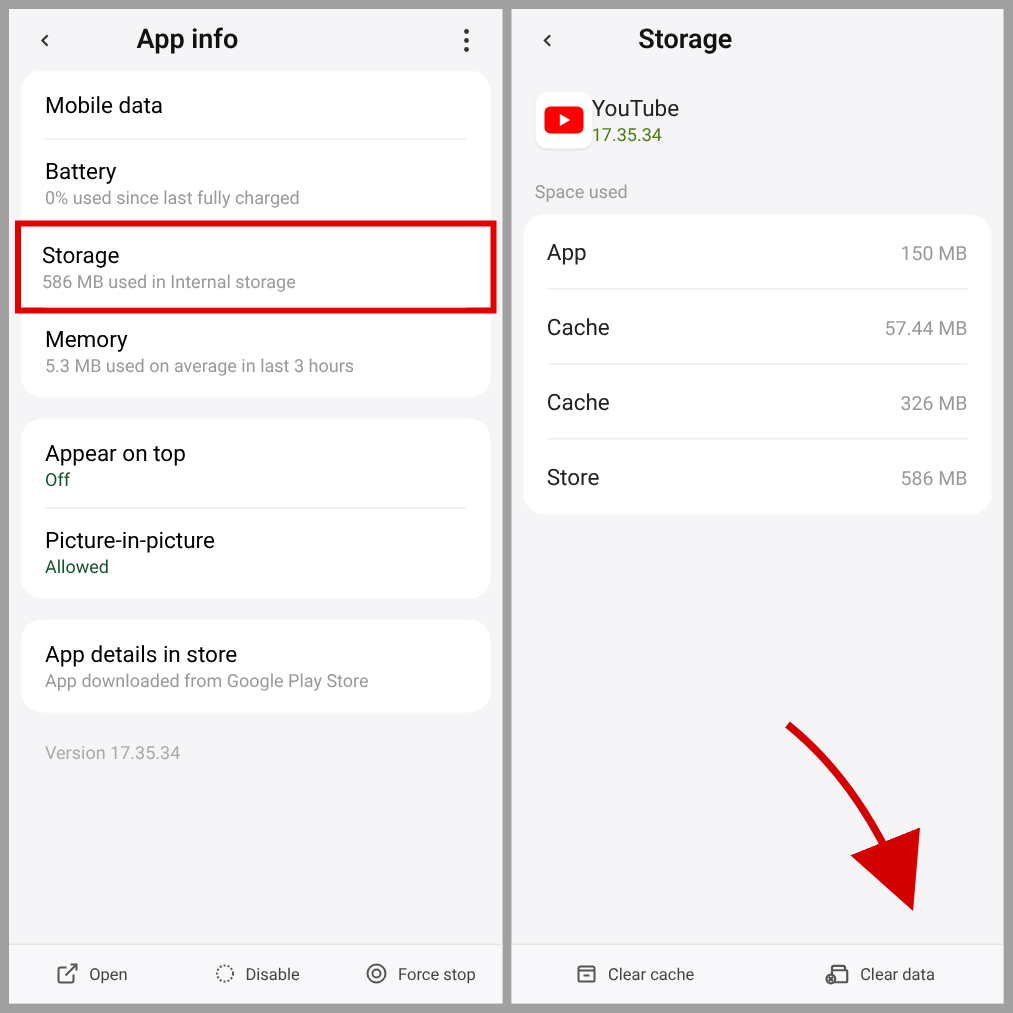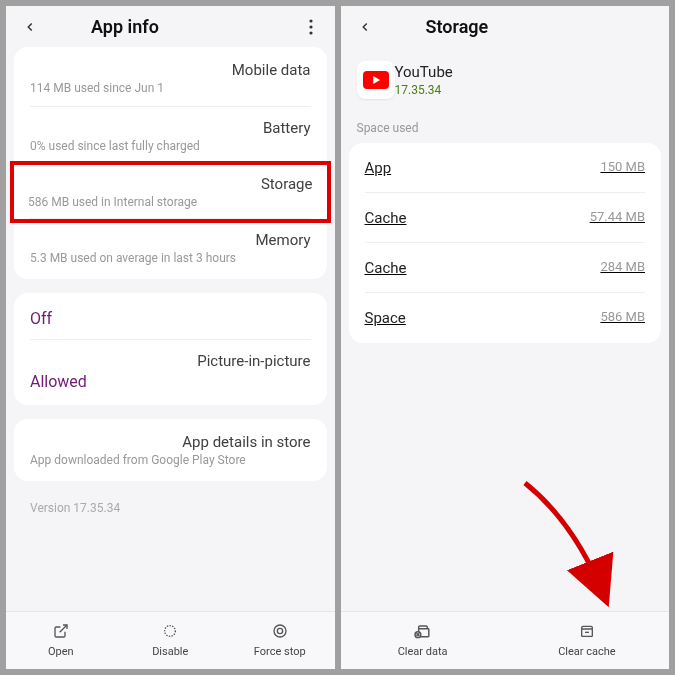--- a/index.html
+++ b/index.html
@@ -6,37 +6,37 @@
     body { width: 675px; height: 675px; background: #a0a0a0; display: flex; padding: 6px; gap: 6px; }
     .screen { flex: 1; background: #f5f5f7; display: flex; flex-direction: column; position: relative; overflow: hidden; }
     .header { display: flex; align-items: center; padding: 10px 14px; gap: 39px; }
     .header .back { width: 20px; height: 20px; display: flex; align-items: center; justify-content: center; margin-right: 12px; }
     .header .title { font-size: 18px; font-weight: 600; color: #111; flex: 1; }
     .header .menu { width: 20px; display: flex; align-items: center; justify-content: center; }
     .content { flex: 1; overflow: hidden; }
     .group { background: #fff; border-radius: 14px; margin: 0 8px 14px; padding: 2px 0; }
     .item { padding: 12px 16px; position: relative; }
     .item:not(:last-child)::after { content: ''; position: absolute; bottom: 0; left: 16px; right: 16px; height: 1px; background: #eee; }
-    .item-title { font-size: 15px; color: #404040; margin-bottom: 2px; text-align: right; }
+    .item-title { font-size: 15px; color: #000000; margin-bottom: 2px; }
     .item-sub { font-size: 12px; color: #999; }
-    .item-val { font-size: 16px; color: #701a75; margin-top: 2px; }
+    .item-val { font-size: 12px; color: #14532d; margin-top: 2px; }
     .version { font-size: 12px; color: #aaa; padding: 6px 24px 16px; }
     .highlight { border: 4px solid #e00000; margin: -4px; padding: 10px 14px; }
     .bottom-bar { display: flex; border-top: 1px solid #e5e5e5; background: #f8f8fa; }
-    .bottom-btn { flex: 1; display: flex; flex-direction: column; align-items: center; justify-content: center; padding: 10px 4px 11px; gap: 5px; }
+    .bottom-btn { flex: 1; display: flex; flex-direction: row; align-items: center; justify-content: center; padding: 10px 4px 11px; gap: 5px; }
     .bottom-btn .icon { width: 18px; height: 18px; display: flex; align-items: center; justify-content: center; color: #555; }
     .bottom-btn .label { font-size: 11px; color: #444; }
     .app-row { display: flex; align-items: center; gap: 0; padding: 14px 16px 18px; }
     .app-icon { width: 38px; height: 38px; background: #fff; border-radius: 8px; display: flex; align-items: center; justify-content: center; box-shadow: 0 1px 2px rgba(0,0,0,0.08); }
     .yt { width: 26px; height: 18px; background: #ff0000; border-radius: 4px; position: relative; }
     .yt::after { content: ''; position: absolute; top: 50%; left: 50%; transform: translate(-40%, -50%); width: 0; height: 0; border-left: 7px solid #fff; border-top: 4px solid transparent; border-bottom: 4px solid transparent; }
     .app-name { font-size: 15px; color: #222; }
     .app-ver { font-size: 12px; color: #4d7c0f; margin-top: 2px; }
     .section-label { font-size: 12px; color: #999; padding: 4px 16px 8px; }
-    .row { display: flex; justify-content: space-between; align-items: flex-start; padding: 16px 16px; position: relative; text-decoration: underline; }
+    .row { display: flex; justify-content: space-between; align-items: flex-end; padding: 16px 16px; position: relative; }
     .row:not(:last-child)::after { content: ''; position: absolute; bottom: 0; left: 16px; right: 16px; height: 1px; background: #eee; }
     .row-label { font-size: 15px; color: #222; }
     .row-val { font-size: 13px; color: #999; }
     .rows { background: #fff; border-radius: 14px; margin: 0 8px; }
     .arrow { position: absolute; right: 44px; bottom: 56px; pointer-events: none; }
     svg { display: block; }
   </style>
 </head>
 <body>
 
@@ -53,37 +53,37 @@
           <circle cx="2" cy="2" r="1.6" fill="#333"></circle>
           <circle cx="2" cy="8" r="1.6" fill="#333"></circle>
           <circle cx="2" cy="14" r="1.6" fill="#333"></circle>
         </svg>
     </div>
   </div>
   <div class="content">
     <div class="group">
       <div class="item">
         <div class="item-title">Mobile data</div>
-        <div class="item-sub">114 MB used since Jun 1</div>
       </div>
       <div class="item">
         <div class="item-title">Battery</div>
         <div class="item-sub">0% used since last fully charged</div>
       </div>
       <div class="item highlight">
         <div class="item-title">Storage</div>
         <div class="item-sub">586 MB used in Internal storage</div>
       </div>
       <div class="item">
         <div class="item-title">Memory</div>
         <div class="item-sub">5.3 MB used on average in last 3 hours</div>
       </div>
     </div>
     <div class="group">
       <div class="item">
+        <div class="item-title">Appear on top</div>
         <div class="item-val">Off</div>
       </div>
       <div class="item">
         <div class="item-title">Picture-in-picture</div>
         <div class="item-val">Allowed</div>
       </div>
     </div>
     <div class="group">
       <div class="item">
         <div class="item-title">App details in store</div>
@@ -147,50 +147,50 @@
       <div class="row">
         <div class="row-label">App</div>
         <div class="row-val">150 MB</div>
       </div>
       <div class="row">
         <div class="row-label">Cache</div>
         <div class="row-val">57.44 MB</div>
       </div>
       <div class="row">
         <div class="row-label">Cache</div>
-        <div class="row-val">284 MB</div>
-      </div>
-      <div class="row">
-        <div class="row-label">Space</div>
+        <div class="row-val">326 MB</div>
+      </div>
+      <div class="row">
+        <div class="row-label">Store</div>
         <div class="row-val">586 MB</div>
       </div>
     </div>
   </div>
   <div class="bottom-bar">
+    <div class="bottom-btn">
+      <div class="icon">
+        <svg width="16" height="16" viewBox="0 0 24 22" fill="none" stroke="#555" stroke-width="2">
+            <rect x="4" y="8" width="16" height="11" rx="1"></rect>
+            <path d="M4 8V6a2 2 0 0 1 2-2h12a2 2 0 0 1 2 2v2"></path>
+            <line x1="9" y1="13" x2="15" y2="13"></line>
+          </svg>
+      </div>
+      <div class="label">Clear cache</div>
+    </div>
     <div class="bottom-btn">
       <div class="icon">
         <svg width="18" height="16" viewBox="0 0 24 22" fill="none" stroke="#555" stroke-width="2">
             <rect x="6" y="8" width="14" height="11" rx="1"></rect>
             <path d="M6 8V6a2 2 0 0 1 2-2h8a2 2 0 0 1 2 2v2"></path>
             <circle cx="5" cy="16" r="4" fill="#f8f8fa"></circle>
             <line x1="3" y1="14" x2="7" y2="18"></line>
             <line x1="7" y1="14" x2="3" y2="18"></line>
           </svg>
       </div>
       <div class="label">Clear data</div>
-    </div>
-    <div class="bottom-btn">
-      <div class="icon">
-        <svg width="16" height="16" viewBox="0 0 24 22" fill="none" stroke="#555" stroke-width="2">
-            <rect x="4" y="8" width="16" height="11" rx="1"></rect>
-            <path d="M4 8V6a2 2 0 0 1 2-2h12a2 2 0 0 1 2 2v2"></path>
-            <line x1="9" y1="13" x2="15" y2="13"></line>
-          </svg>
-      </div>
-      <div class="label">Clear cache</div>
     </div>
   </div>
   <div class="arrow">
     <svg width="110" height="140" viewBox="0 0 110 140">
       <defs>
           <marker id="ah" markerWidth="12" markerHeight="12" refX="8" refY="5" orient="auto">
             <polygon points="0,0 10,5 0,10" fill="#d40000"></polygon>
           </marker>
         </defs>
       <path d="M 10 10 Q 60 50 90 125" stroke="#d40000" stroke-width="5" fill="none" marker-end="url(#ah)"></path>

